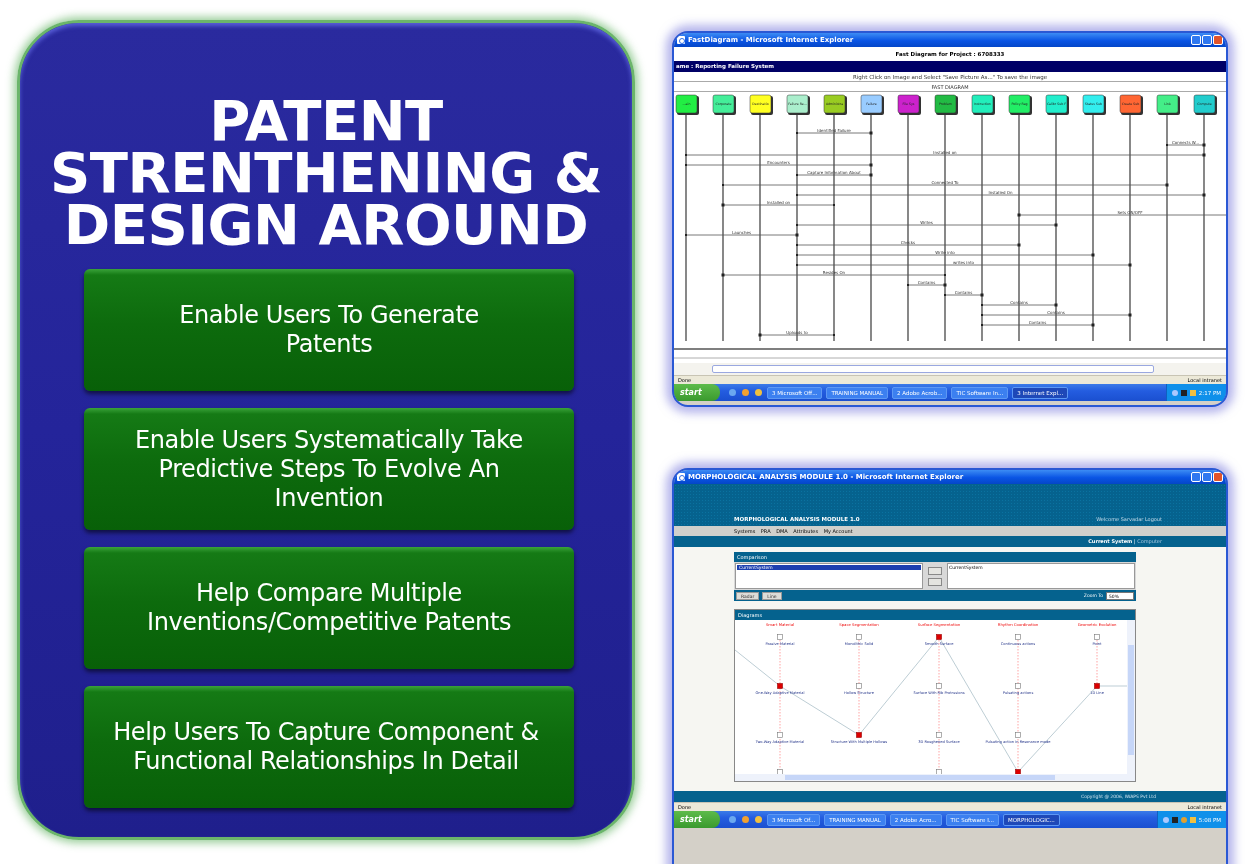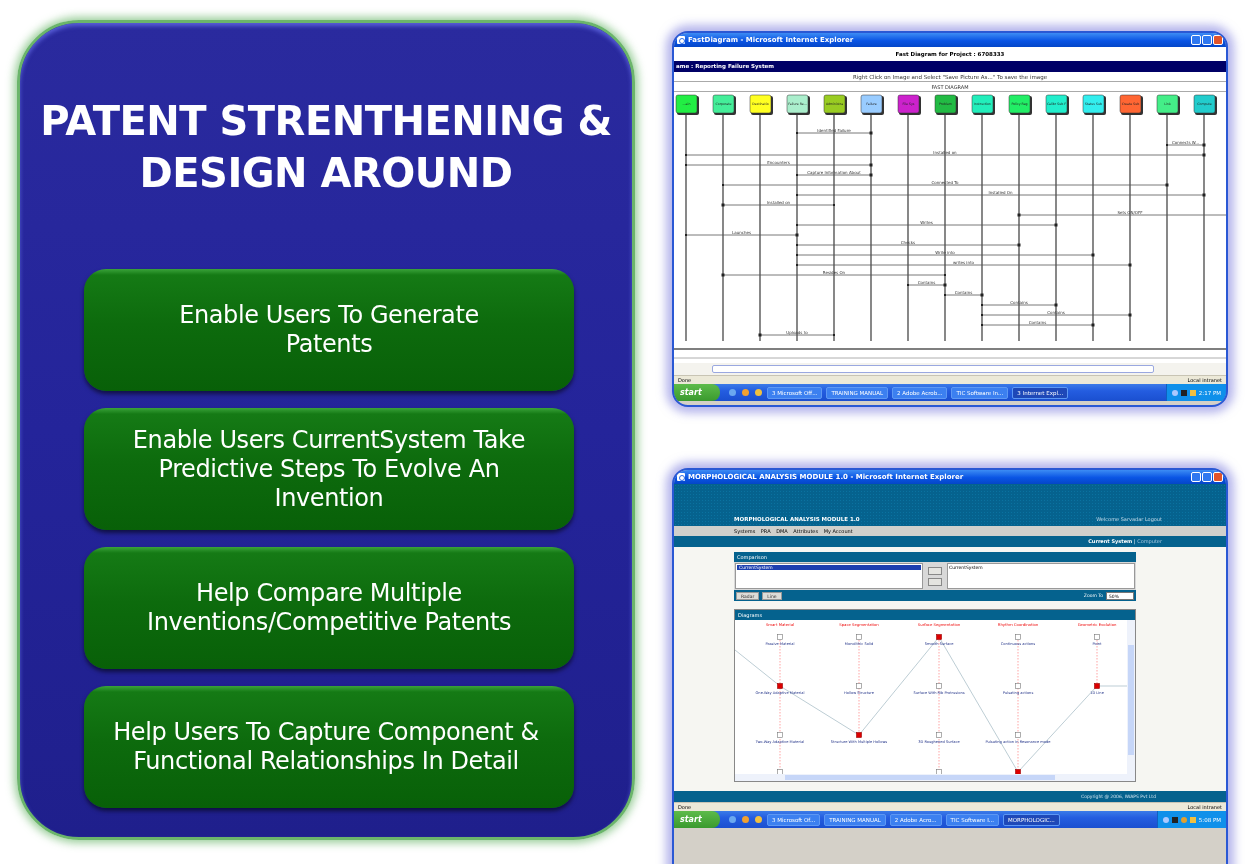--- a/index.html
+++ b/index.html
@@ -11,26 +11,26 @@
     position: absolute; left: 17px; top: 20px; width: 618px; height: 820px;
     background: linear-gradient(180deg, #2a2a9e 0%, #24249a 50%, #1f1f8c 100%);
     border-radius: 62px;
     border: 3px solid #6bb56b;
     box-shadow: 0 0 8px 3px rgba(120,190,120,0.75), inset 0 3px 4px rgba(120,130,255,0.6);
   }
   .panel-title {
     position: absolute; left: 0; right: 0; top: 72px;
     text-align: center; color: #ffffff;
     font-family: "DejaVu Sans", sans-serif; font-weight: bold;
-    font-size: 40px; line-height: 52px; letter-spacing: -0.5px;
+    font-size: 56px; line-height: 52px; letter-spacing: -0.5px;
   }
   .feature-btn {
     position: absolute; left: 64px; width: 490px; height: 122px;
     background: linear-gradient(180deg, #3aa33a 0px, #157a15 6px, #0d6b0d 45%, #086008 100%);
-    border-radius: 22px;
+    border-radius: 6px;
     box-shadow: 0 3px 4px rgba(0,0,0,0.55);
     display: flex; align-items: center; justify-content: center;
     text-align: center; color: #ffffff;
     font-family: "DejaVu Sans", sans-serif; font-size: 24px; line-height: 29px;
     padding: 0 14px; letter-spacing: -0.4px;
   }
   .feature-btn span { display: block; }
 
   
   .shot-frame {
@@ -131,21 +131,21 @@
   </div>
 
   <div class="feature-btn" style="top:246px;">
     <div>
       <span>Enable Users To Generate</span>
       <span>Patents</span>
     </div>
   </div>
   <div class="feature-btn" style="top:385px;">
     <div>
-      <span>Enable Users CurrentSystem Take</span>
+      <span>Enable Users Systematically Take</span>
       <span>Predictive Steps To Evolve An</span>
       <span>Invention</span>
     </div>
   </div>
   <div class="feature-btn" style="top:524px;">
     <div>
       <span>Help Compare Multiple</span>
       <span>Inventions/Competitive  Patents</span>
     </div>
   </div>

